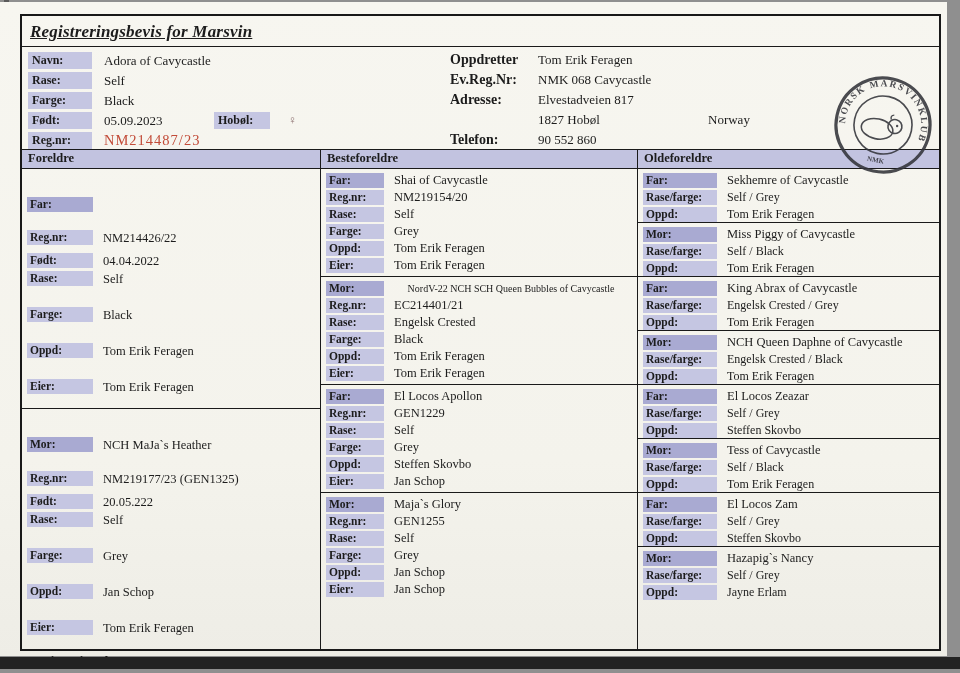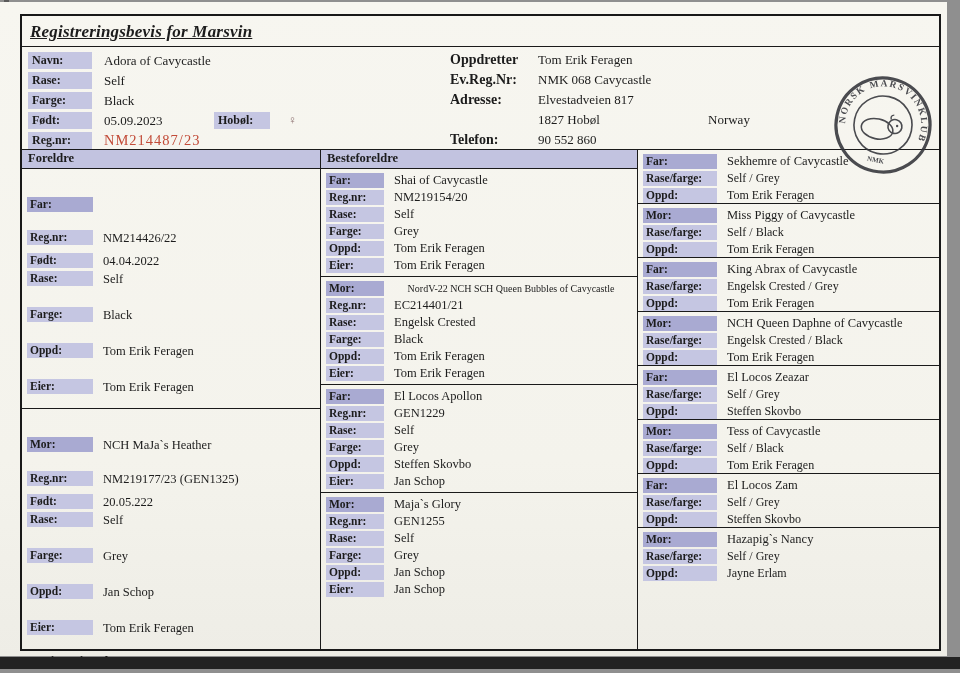--- a/index.html
+++ b/index.html
@@ -333,20 +333,21 @@
               <span class="val">Jan Schop</span>
             </div>
           <div class="row">
               <span class="lbl">Eier:</span>
               <span class="val">Jan Schop</span>
             </div>
         </div>
       </div>
 
       <div class="pcol c3">
+        <div class="phead">Oldeforeldre</div>
         <div class="block">
           <div class="row">
               <span class="lbl role">Far:</span>
               <span class="val name">Sekhemre of Cavycastle</span>
             </div>
           <div class="row">
               <span class="lbl">Rase/farge:</span>
               <span class="val">Self / Grey</span>
             </div>
           <div class="row">

